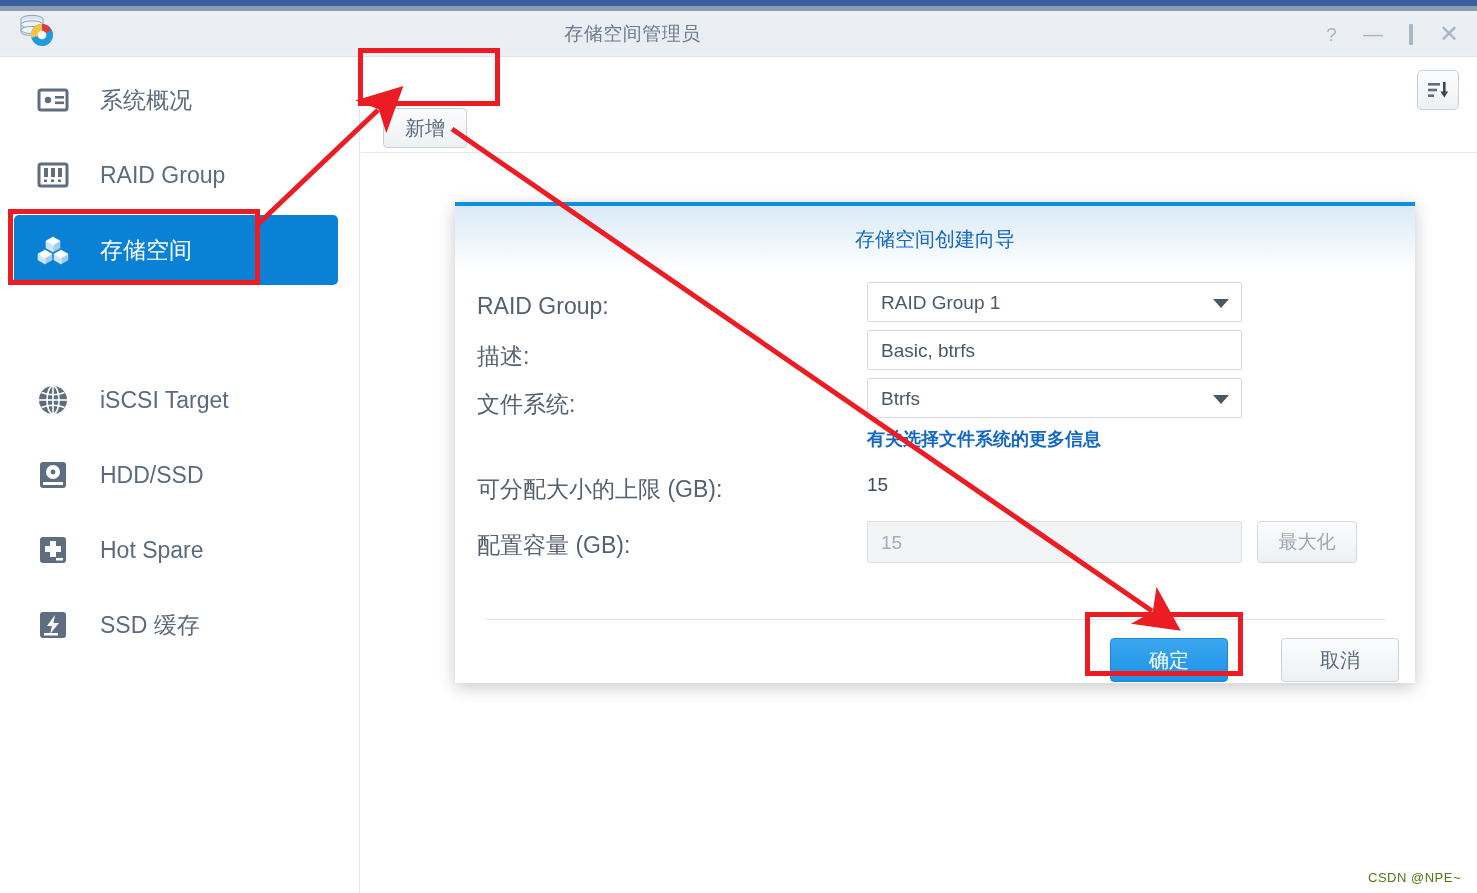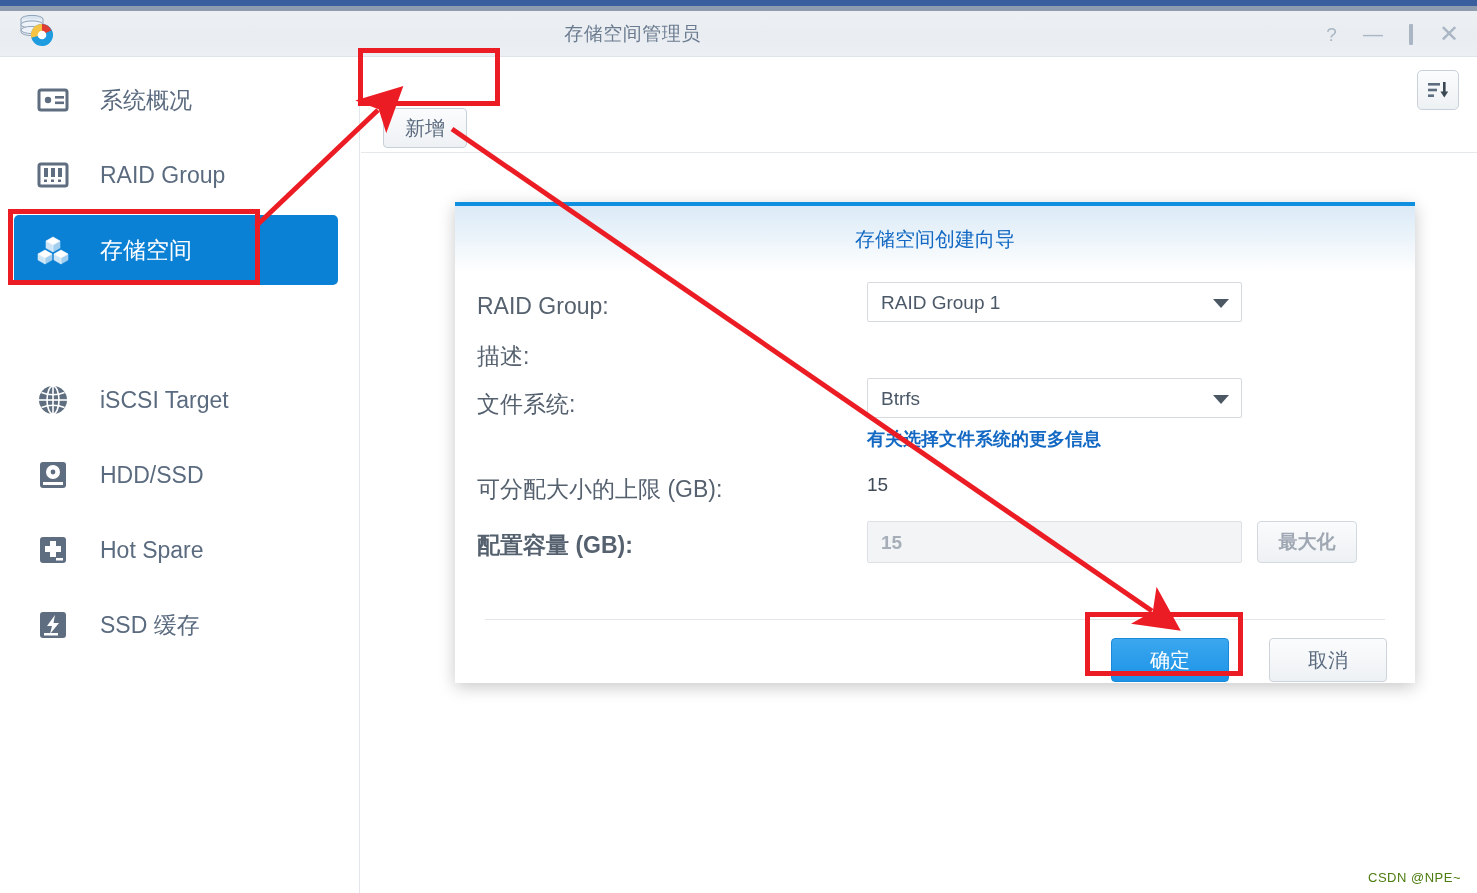--- a/index.html
+++ b/index.html
@@ -140,21 +140,21 @@
     background: linear-gradient(to bottom,#fafbfc,#eef1f4);
     border: 1px solid #d3d9e0; border-radius: 4px;
     font-size: 19px; color: #9ea7b2; line-height: 40px; text-align: center;
     cursor: default;
   }
   .dlg-sep {
     position: absolute; left: 30px; right: 30px; height: 1px;
     background: #e3e6e9;
   }
   .dlg-foot {
-    position: absolute; right: 28px; display: flex; gap: 4px;
+    position: absolute; right: 16px; display: flex; gap: 17px;
   }
   .btn {
     min-width: 118px; height: 44px; padding: 0 22px; border-radius: 4px;
     font-size: 20px; line-height: 42px; text-align: center; cursor: pointer;
   }
   .btn.primary {
     background: linear-gradient(to bottom,#3ba7ef,#1c93e6);
     border: 1px solid #1a8ad8; color: #ffffff;
   }
   .btn.secondary {
@@ -331,38 +331,41 @@
       <div class="row" style="top:10px; height:42px;">
         <span class="lab" style="top:11px">RAID Group:</span>
         <div class="fld" style="top:0">
           <span class="val">RAID Group 1</span>
           <span class="caret"></span>
         </div>
       </div>
 
       <div class="row" style="top:58px; height:42px;">
         <span class="lab" style="top:11px">描述:</span>
+        <div class="fld" style="top:0">
+          <span class="val">Basic, btrfs</span>
+        </div>
       </div>
 
       <div class="row" style="top:106px; height:42px;">
         <span class="lab" style="top:11px">文件系统:</span>
         <div class="fld" style="top:0">
           <span class="val">Btrfs</span>
           <span class="caret"></span>
         </div>
       </div>
 
       <div class="fs-link" style="top:155px">有关选择文件系统的更多信息</div>
 
       <div class="row" style="top:200px; height:28px;">
         <span class="lab" style="top:2px">可分配大小的上限 (GB):</span>
         <span class="plain-val" style="top:2px">15</span>
       </div>
 
-      <div class="row" style="top:246px; height:44px;font-weight:bold;">
+      <div class="row" style="top:246px; height:44px;">
         <span class="lab" style="top:12px">配置容量 (GB):</span>
         <div class="fld disabled" style="top:3px; height:42px;">
           <span class="val" style="height:42px;line-height:42px;">15</span>
         </div>
         <div class="btn-max" style="top:3px">最大化</div>
       </div>
 
       <div class="dlg-sep" style="top:347px"></div>
 
       <div class="dlg-foot" style="top:366px">

